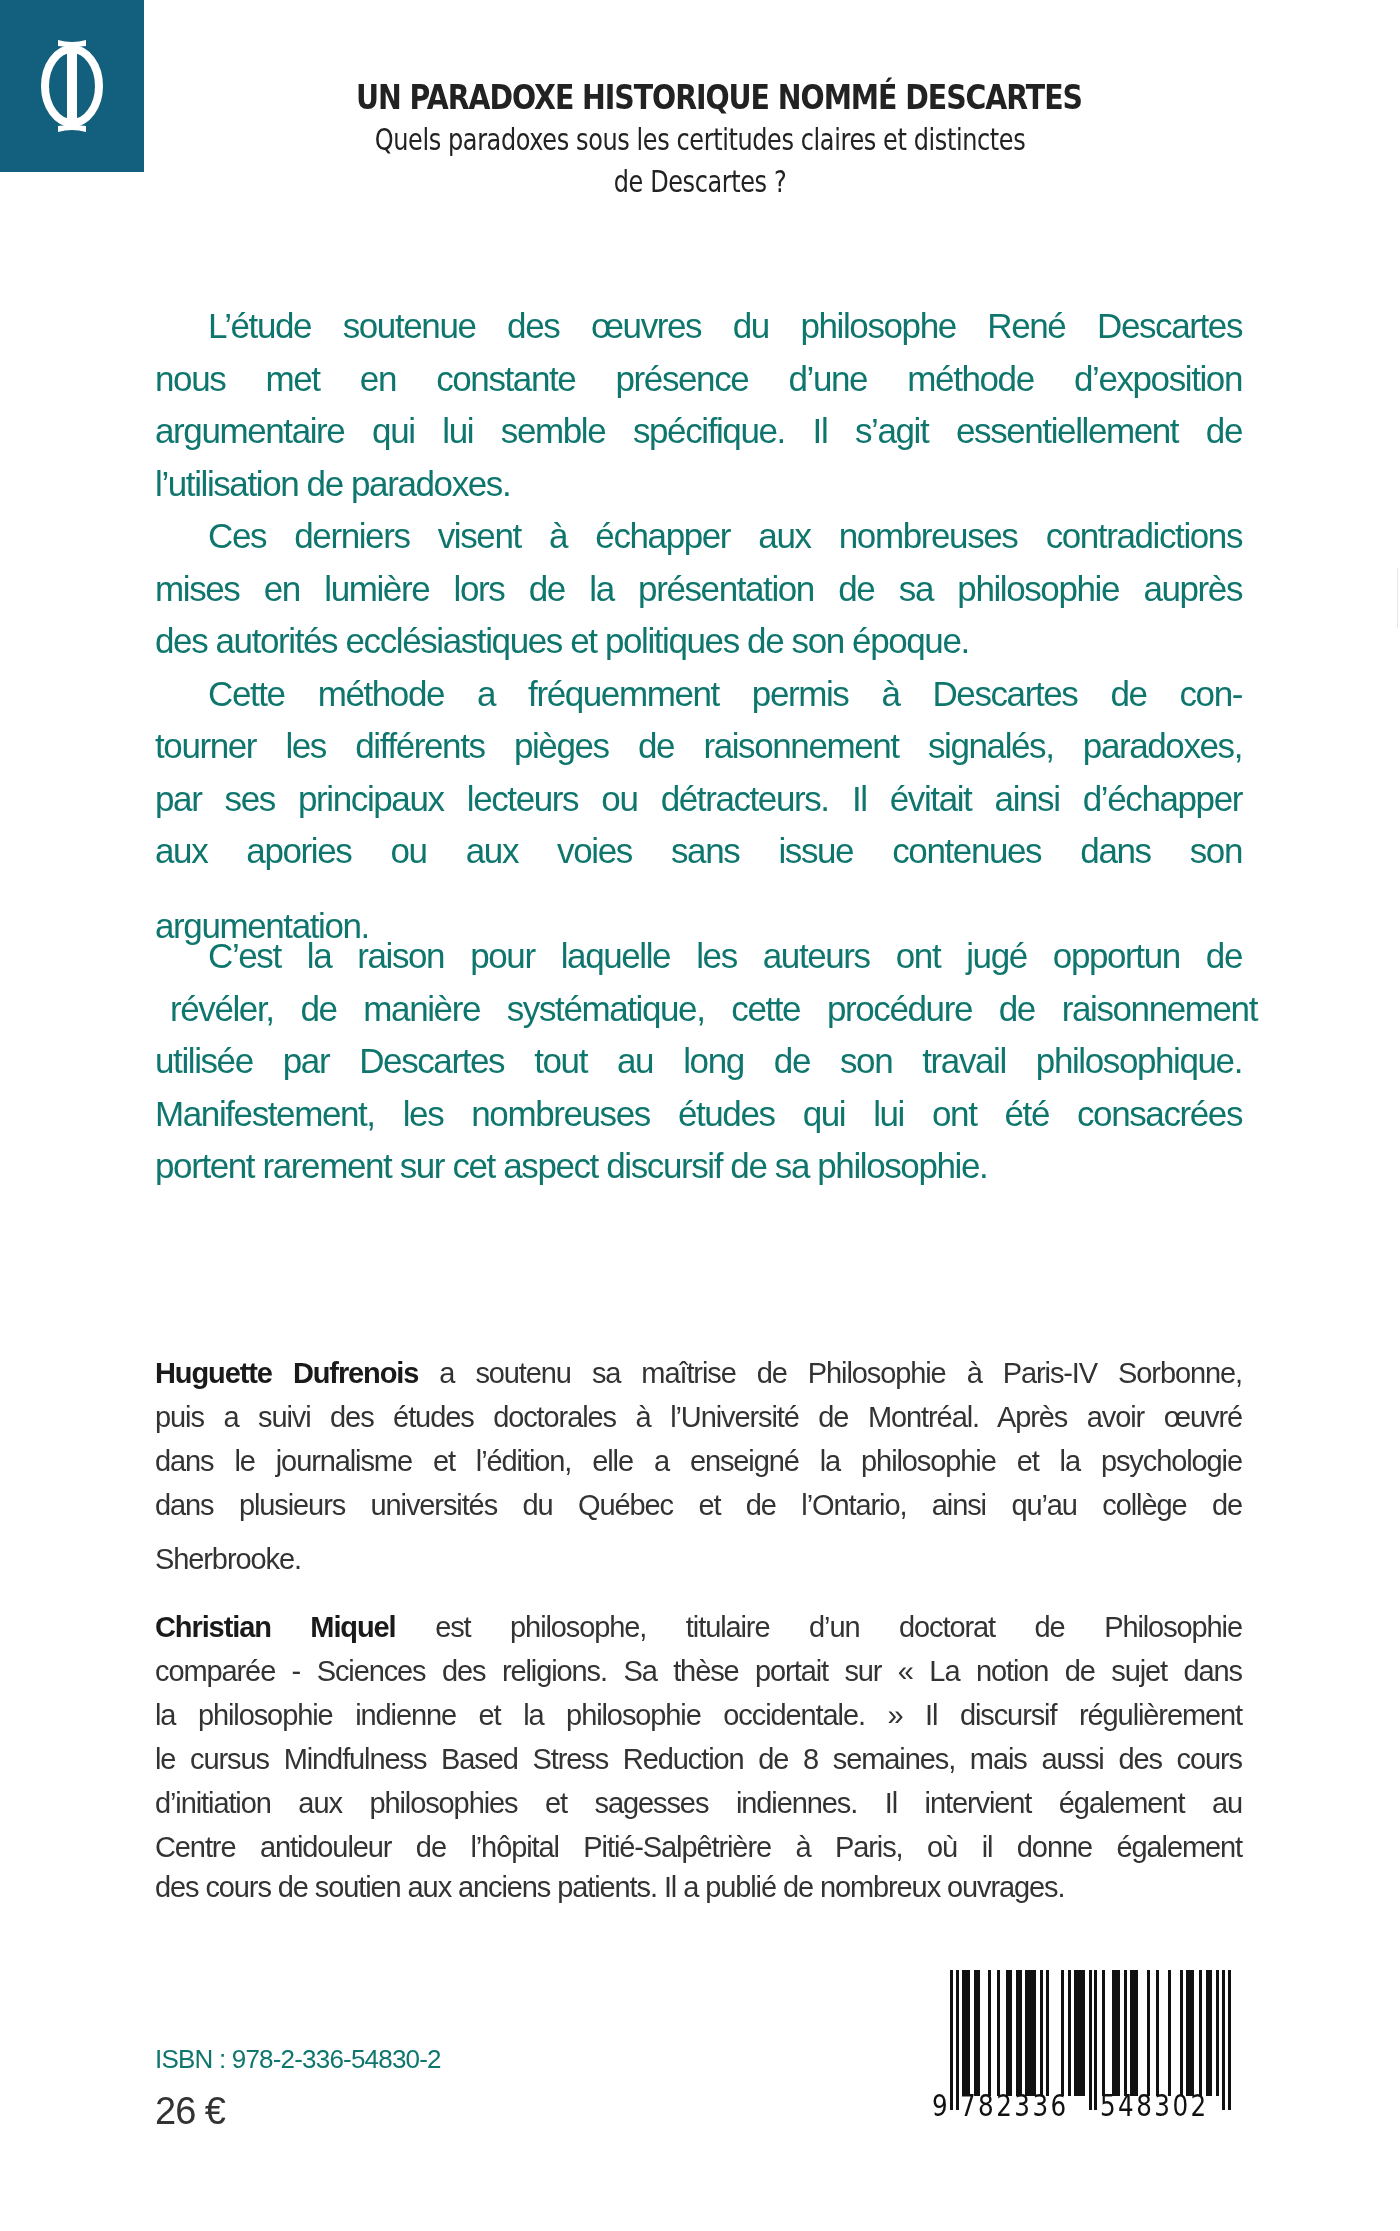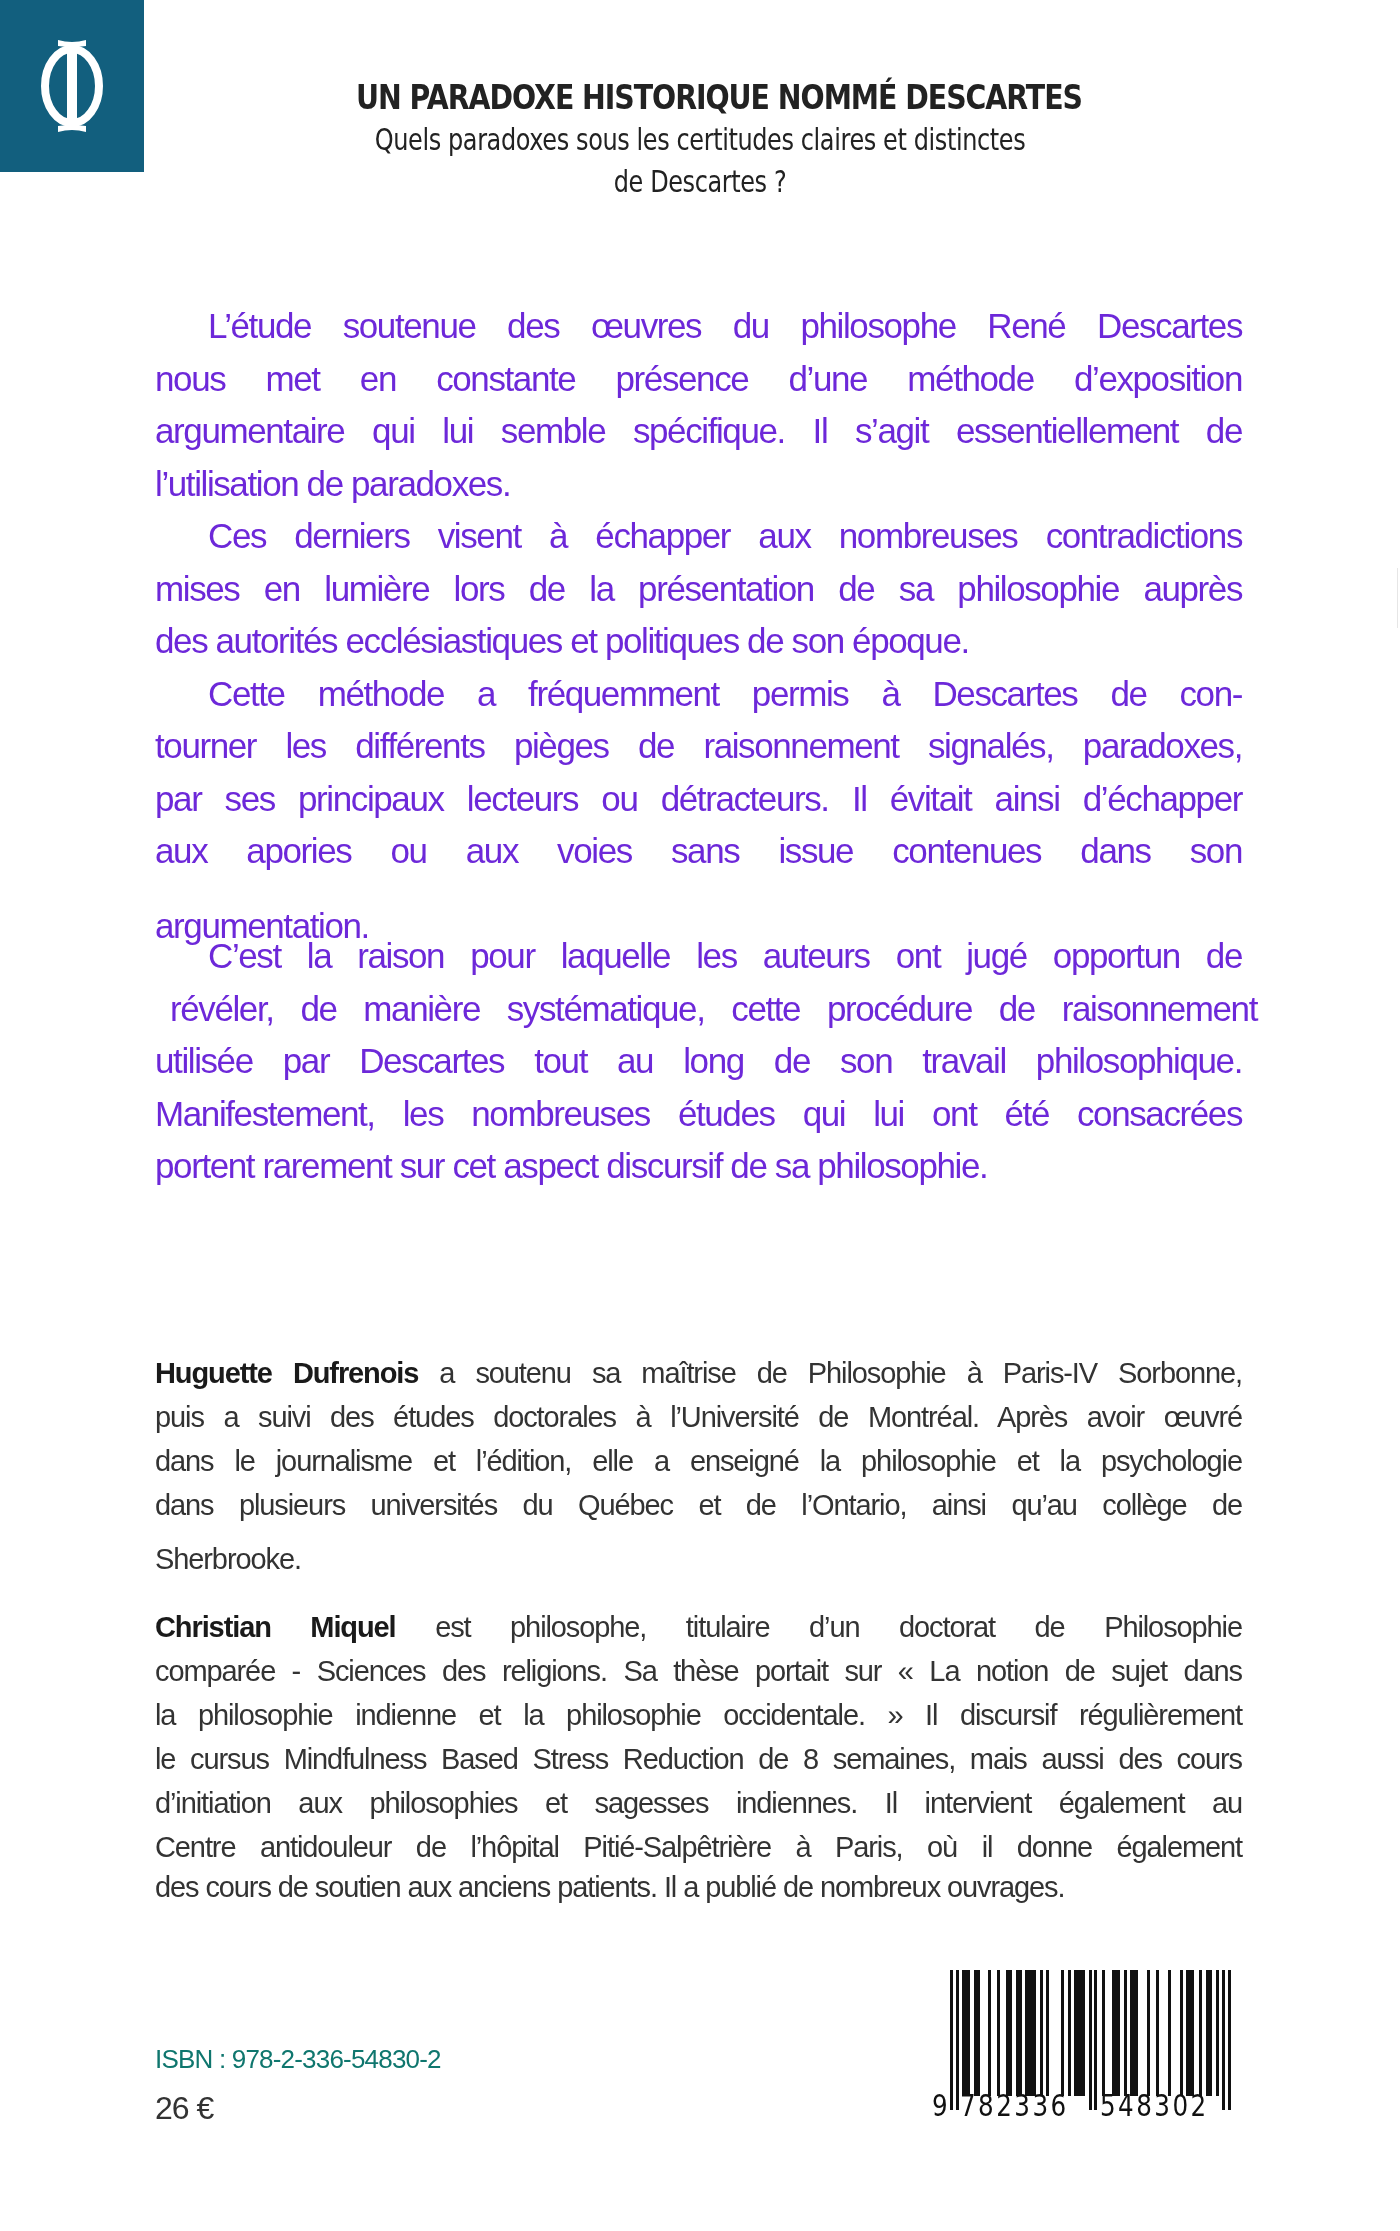--- a/index.html
+++ b/index.html
@@ -17,31 +17,31 @@
   }
   .subtitle {
     position: absolute; left: 250px; width: 900px;
     text-align: center; font-family: "DejaVu Sans", sans-serif;
     font-size: 30px; color: #222; font-weight: normal;
     transform: scaleX(0.80); transform-origin: center top; white-space: nowrap;
     letter-spacing: -0.5px;
   }
   .line {
     position: absolute; left: 155px; width: 1087px;
-    font-family: "Liberation Sans", sans-serif; color: #6d28d9;
+    font-family: "Liberation Sans", sans-serif; color: #0f766e;
     white-space: nowrap; overflow: visible;
     text-align: justify; text-align-last: justify;
   }
   .line.last { text-align-last: left; }
   .body-line { font-size: 35px; height: 44px; line-height: 44px; font-weight: normal; letter-spacing: -1.4px; }
   .body-line.indent { left: 208px; width: 1034px; }
   .bio-line { font-size: 29px; height: 38px; line-height: 38px; letter-spacing: -1.1px; color: #333; }
   .bio-line b { font-weight: bold; color: #1a1a1a; }
   .isbn { position: absolute; left: 155px; top: 2044px; font-family: "Liberation Sans", sans-serif; font-size: 26px; color: #0f766e; letter-spacing: -0.8px; }
-  .price { position: absolute; left: 155px; top: 2090px; font-family: "Liberation Sans", sans-serif; font-size: 32px; color: #333; letter-spacing: -1px; }
+  .price { position: absolute; left: 155px; top: 2090px; font-family: "Liberation Sans", sans-serif; font-size: 38px; color: #333; letter-spacing: -1px; }
   .edge-mark { position: absolute; left: 1397px; top: 568px; width: 1px; height: 60px; background: #e6e6e6; }
   .barcode { position: absolute; left: 930px; top: 1968px; width: 320px; height: 160px; }
   .barcode svg { position: absolute; left: 0; top: 0; }
   .bc-digits { position: absolute; top: 2088px; font-family: "DejaVu Sans", sans-serif; font-size: 30px; color: #111; letter-spacing: 3px; transform: scaleX(0.82); transform-origin: left top; }
 </style>
 </head>
 <body>
 
 <div class="logo-box">
   <svg width="144" height="172" viewBox="0 0 144 172">

